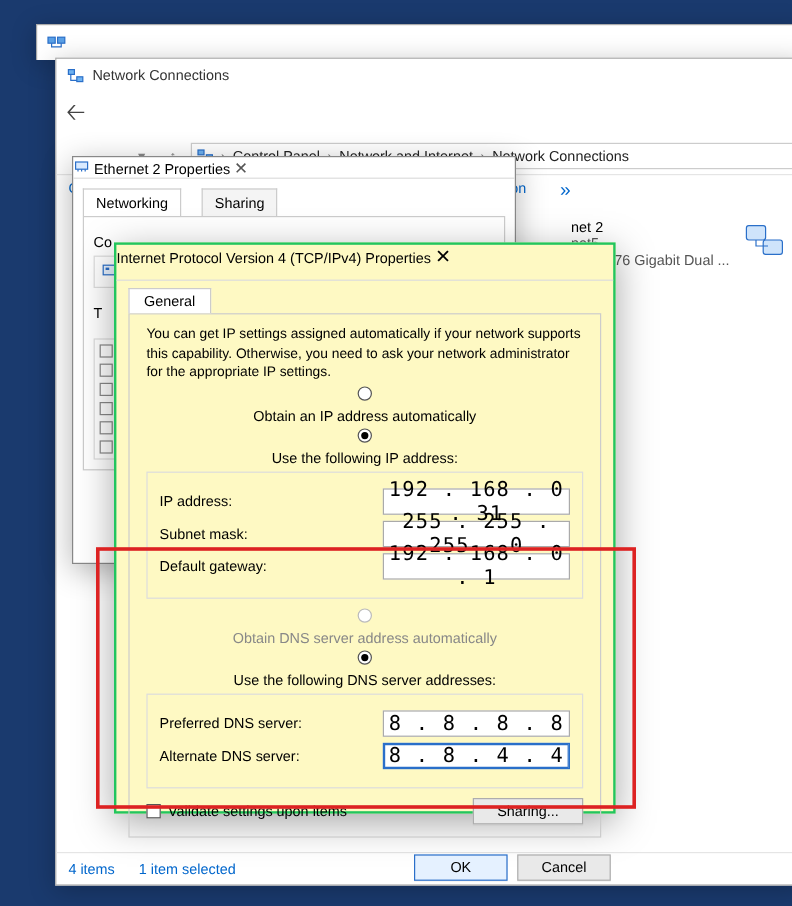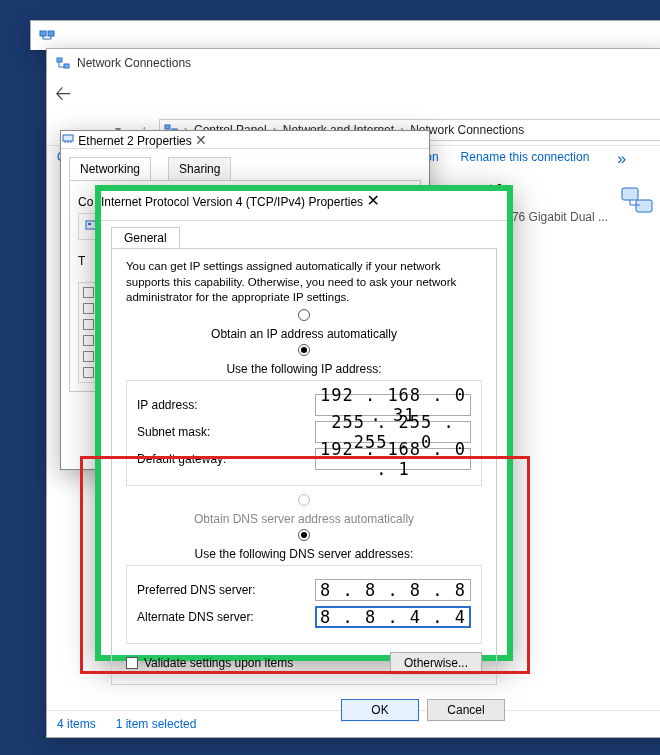--- a/index.html
+++ b/index.html
@@ -54,22 +54,22 @@
   .tab.inactive { background:#f4f4f4; }
   .tabbody { border:1px solid #ccc; margin:0 8px 8px 8px; padding:8px; min-height:140px;}
   .connlbl { font-size:12px; margin:6px 0 4px 0; }
   .connbox { display:flex; align-items:center; gap:6px; border:1px solid #ddd; padding:4px 6px; width:90%;}
   .stub-list { margin-top:14px; border:1px solid #ddd; width:90%; padding:4px; display:flex; flex-direction:column; gap:5px;}
   .stub-row { display:flex; align-items:center; gap:6px; font-size:11px; color:#666;}
   .stub-chk { width:11px;height:11px;border:1px solid #888;background:#fff;}
 
   
   .ipv4 {
-    position:absolute; left:95px; top:185px; width:418px; height:476px;
-    background:#ffffff; border:6px solid #22c55e; box-shadow:0 8px 30px rgba(0,0,0,.35);
+    position:absolute; left:95px; top:202px; width:418px; height:476px;
+    background:#fef9c3; border:2px solid #22c55e; box-shadow:0 8px 30px rgba(0,0,0,.35);
   }
   .ipv4 .titlebar { height:30px; border-bottom:1px solid #ddd; font-size:12px; color:#000;}
   .ipv4 .closex { font-size:16px; color:#000;}
   .ipv4 .gtab-wrap { padding:6px 10px 0 10px;}
   .gtab { display:inline-block; padding:3px 12px; border:1px solid #ccc; border-bottom:none; background:#fff; font-size:12px;}
   .ipv4-body { border:1px solid #ccc; margin:0 10px 10px 10px; padding:10px 14px; }
   .descr { font-size:11.5px; line-height:1.35; margin-bottom:0;}
   .radio-row { display:flex; align-items:center; gap:6px; font-size:12px; margin:3px 0;flex-direction:column; }
   .radio { width:12px;height:12px;border:1px solid #555;border-radius:50%;display:inline-flex;align-items:center;justify-content:center;background:#fff;}
   .radio.checked::after { content:""; width:6px;height:6px;border-radius:50%;background:#000;}
@@ -138,21 +138,20 @@
         <span class="crumbsep">›</span>
         <span>Network Connections</span>
       </span>
     </div>
   </div>
 
   <div class="toolbar">
     <span>Organize ▾</span>
     <span>Disable this network device</span>
     <span>Diagnose this connection</span>
-    <span>Rename this connection</span>
     <span class="more">»</span>
   </div>
 
   <div class="bodyarea">
     <div style="flex:1"></div>
     <div style="display:flex;gap:10px;align-items:flex-start;">
       <div class="adapter">
         <span class="name">net 2</span>
         <span class="net">net5</span>
         <span class="hw">R) 82576 Gigabit Dual ...</span>
@@ -273,21 +272,21 @@
         <label>Alternate DNS server:</label>
         <span class="ipinput focus">8  .  8  .  4  .  4</span>
       </div>
     </div>
 
     <div style="display:flex;align-items:center;justify-content:space-between;margin-top:6px;">
       <div class="chkrow">
         <span class="chk"></span>
         <span>Validate settings upon items</span>
       </div>
-      <div class="btn" style="min-width:92px;">Otherwise...</div>
+      <div class="btn" style="min-width:92px;">Sharing...</div>
     </div>
   </div>
   <div class="btnrow">
     <div class="btn primary">OK</div>
     <div class="btn">Cancel</div>
   </div>
 </div>
 
 <div class="hl-red" style="left:80px; top:456px; width:450px; height:218px;"></div>
 

